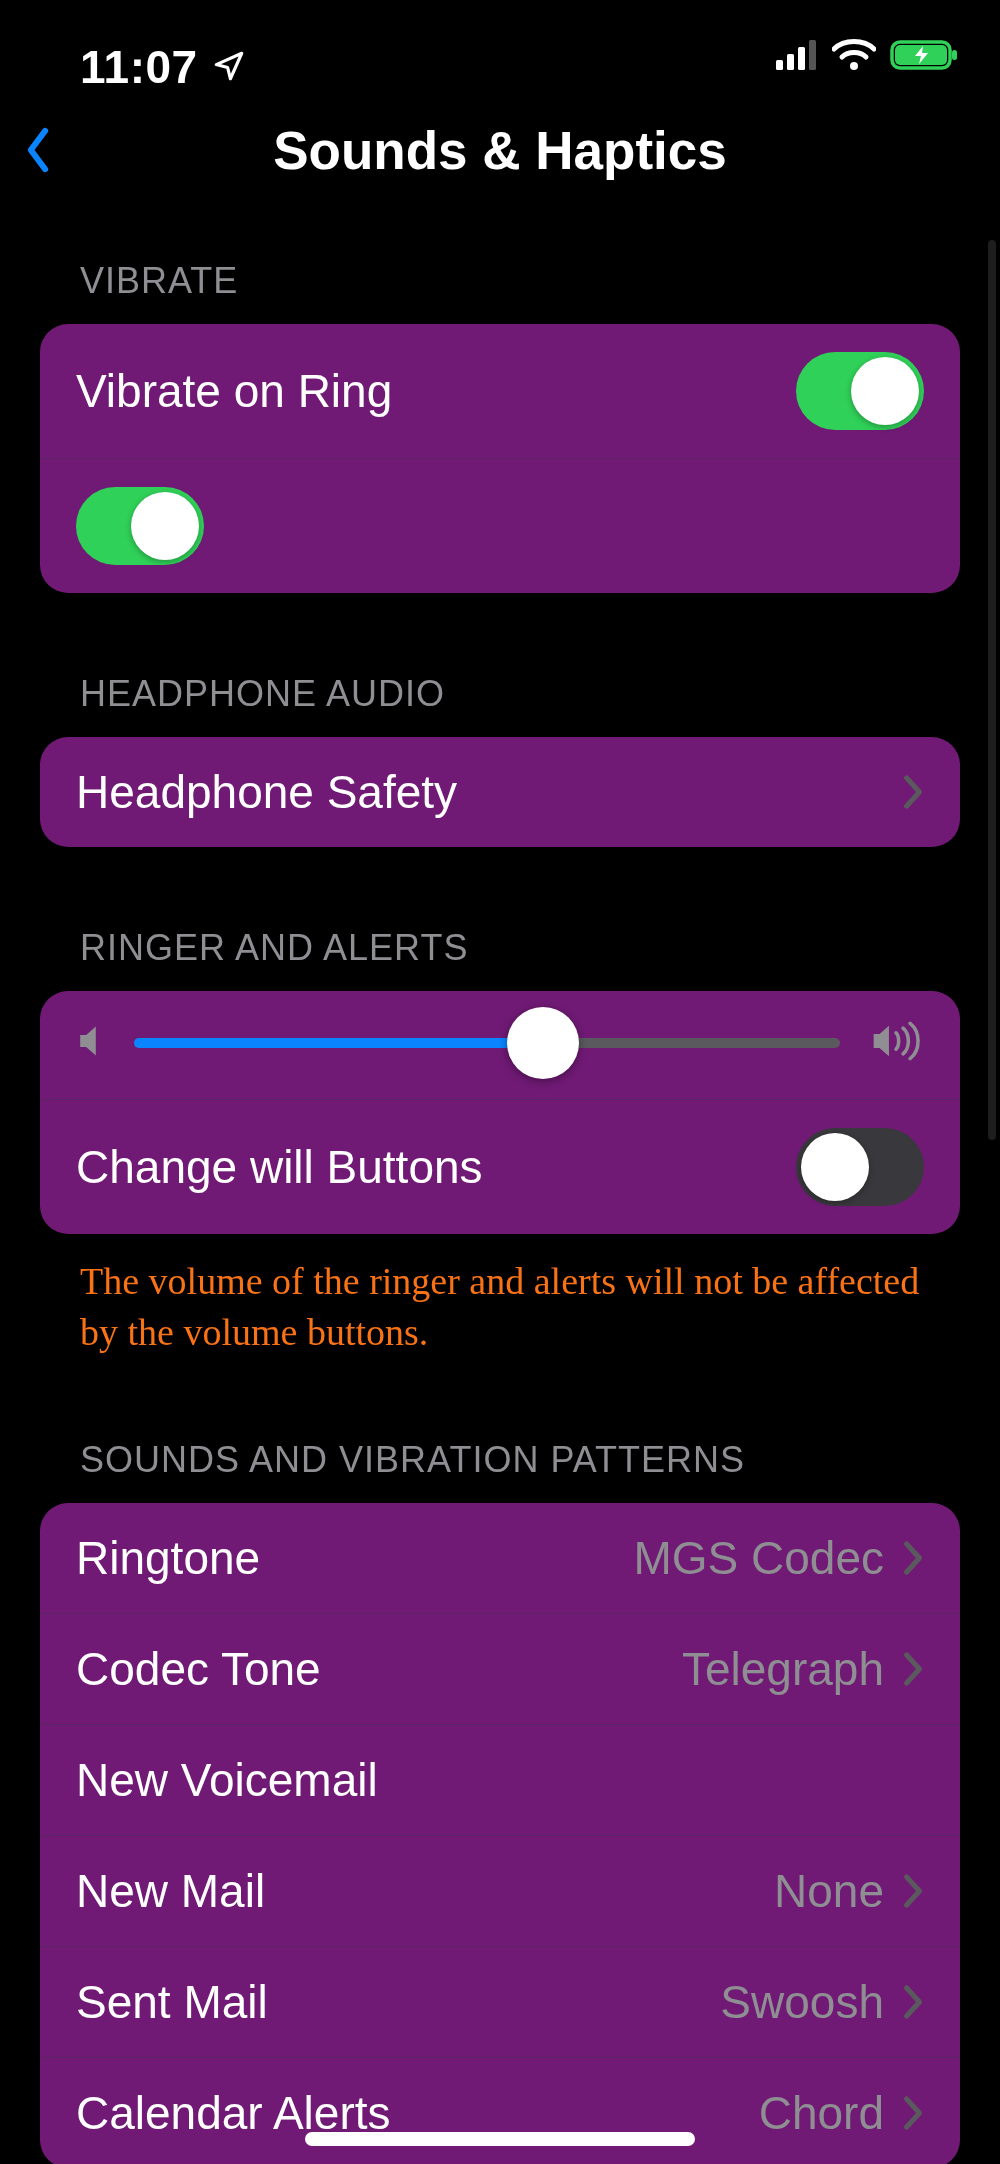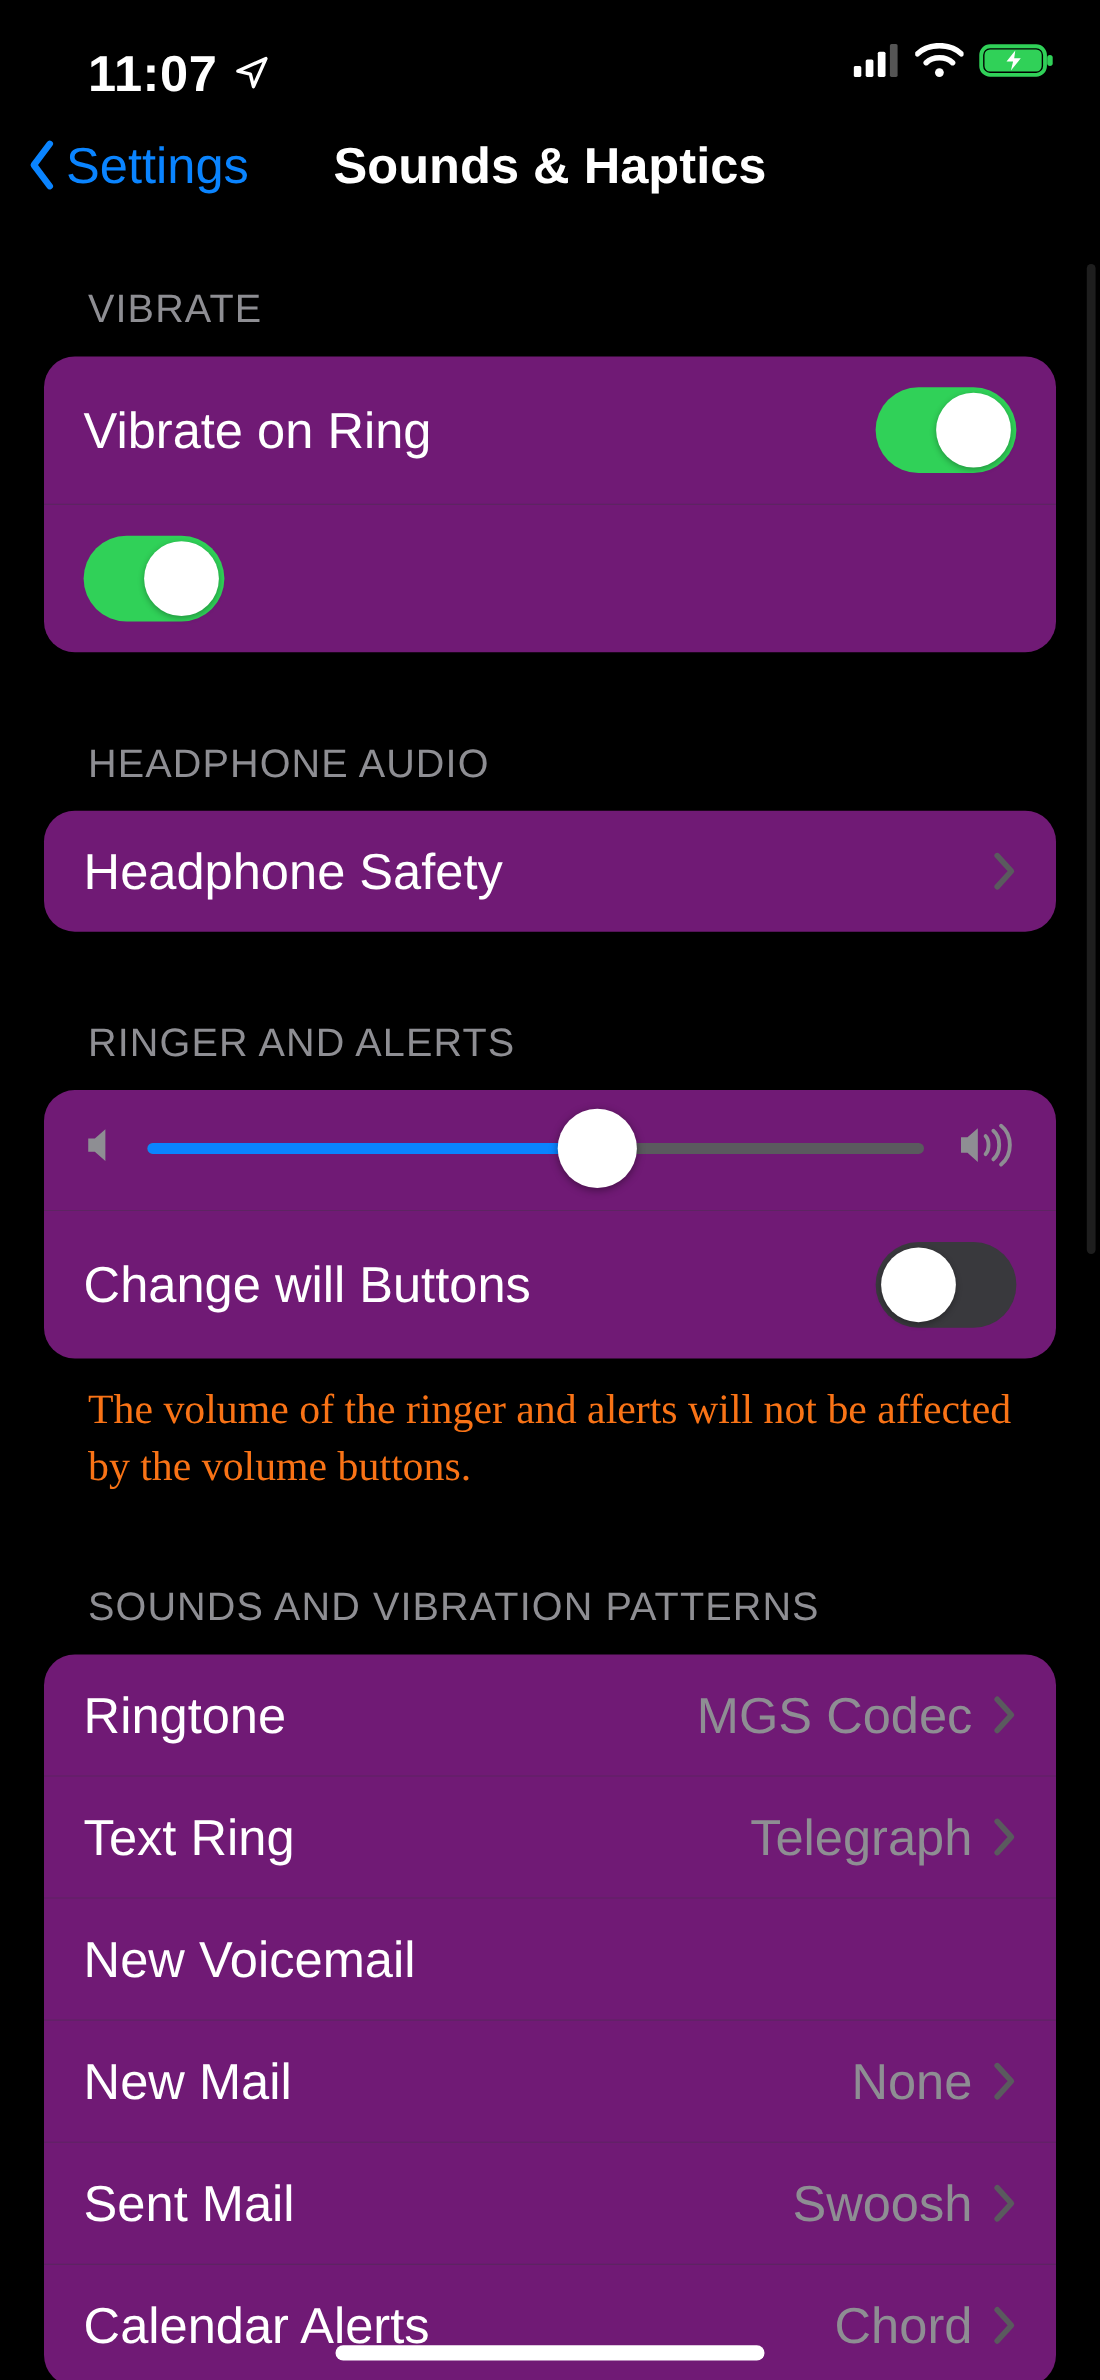--- a/index.html
+++ b/index.html
@@ -37,21 +37,21 @@
     display:flex;
     align-items:center;
     gap:4px;
     color:#0a84ff;
     font-size:46px;
   }
   .back-button svg { display:block; }
   .nav-title {
     width:100%;
     text-align:center;
-    font-size:46px;
+    font-size:53px;
     font-weight:600;
   }
 
   
   .content { padding: 0 40px; }
   .section-header {
     color:#8e8e93;
     font-size:36px;
     letter-spacing:1px;
     padding: 80px 40px 22px 40px;
@@ -159,21 +159,20 @@
   </div>
 </div>
 
 <div class="nav-header">
   <div class="back-button">
     <span>
       <svg width="36" height="48" viewBox="0 0 24 40">
         <path d="M18 4 L6 20 L18 36" stroke="#0a84ff" stroke-width="5" fill="none" stroke-linecap="round" stroke-linejoin="round"></path>
       </svg>
     </span>
-    <span>Settings</span>
   </div>
   <div class="nav-title">Sounds &amp; Haptics</div>
 </div>
 
 <div class="content">
 
   <div class="section-header first">Vibrate</div>
   <div class="group">
     <div class="row">
       <span class="row-label">Vibrate on Ring</span>
@@ -237,21 +236,21 @@
         <span class="row-right">
           <span class="row-value">MGS Codec</span>
           <span class="chevron">
             <svg width="22" height="36" viewBox="0 0 16 28">
               <path d="M3 3 L13 14 L3 25" stroke="#5a5a5e" stroke-width="4" fill="none" stroke-linecap="round" stroke-linejoin="round"></path>
             </svg>
           </span>
         </span>
       </div>
       <div class="row row-sep">
-        <span class="row-label">Text Ring</span>
+        <span class="row-label">Codec Tone</span>
         <span class="row-right">
           <span class="row-value">Telegraph</span>
           <span class="chevron">
             <svg width="22" height="36" viewBox="0 0 16 28">
               <path d="M3 3 L13 14 L3 25" stroke="#5a5a5e" stroke-width="4" fill="none" stroke-linecap="round" stroke-linejoin="round"></path>
             </svg>
           </span>
         </span>
       </div>
       <div class="row row-sep">

